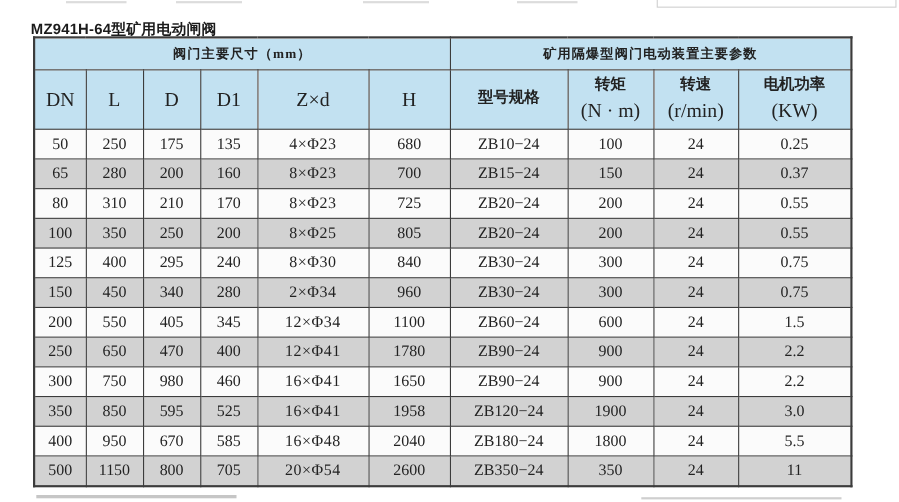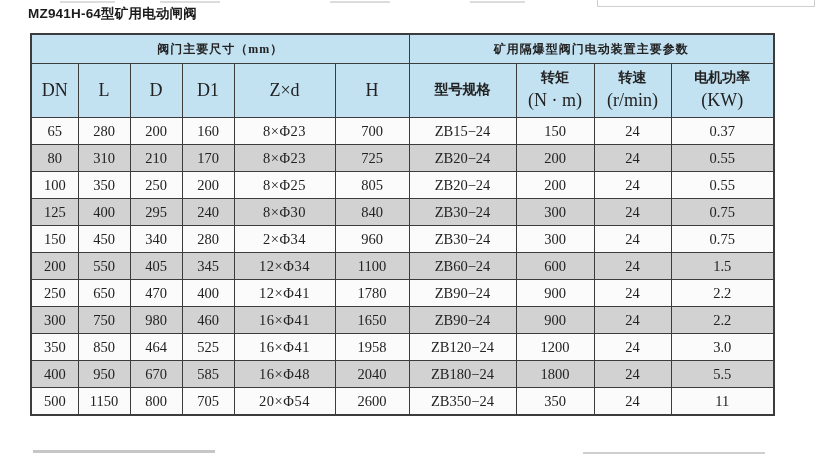--- a/index.html
+++ b/index.html
@@ -10,21 +10,21 @@
     --text:#222222;
   }
   html,body{margin:0;padding:0;}
   body{
     width:817px;height:456px;position:relative;overflow:hidden;
     background:#ffffff;
     font-family:"Liberation Serif","DejaVu Serif",serif;
     color:var(--text);
   }
   .page-title{
-    position:absolute;left:28px;top:5px;
+    position:absolute;left:28px;top:18px;
     font-family:"Liberation Sans","DejaVu Sans",sans-serif;
     font-size:13.5px;font-weight:700;color:#1b1b1b;letter-spacing:0.2px;
   }
   table.spec{
     position:absolute;left:30px;top:33px;width:743px;
     border-collapse:collapse;table-layout:fixed;
     border:2px solid var(--border);
   }
   .spec th,.spec td{
     border:1px solid var(--border);
@@ -118,20 +118,32 @@
           <div class="sub">(r/min)</div>
         </th>
         <th class="col-head cjk">
           <div>电机功率</div>
           <div class="sub">(KW)</div>
         </th>
       </tr>
   </thead>
   <tbody id="table-body">
       <tr>
+        <td>50</td>
+        <td>250</td>
+        <td>175</td>
+        <td>135</td>
+        <td class="zxd">4×Φ23</td>
+        <td>680</td>
+        <td>ZB10−24</td>
+        <td>100</td>
+        <td>24</td>
+        <td>0.25</td>
+      </tr>
+      <tr>
         <td>65</td>
         <td>280</td>
         <td>200</td>
         <td>160</td>
         <td class="zxd">8×Φ23</td>
         <td>700</td>
         <td>ZB15−24</td>
         <td>150</td>
         <td>24</td>
         <td>0.37</td>
@@ -216,26 +228,26 @@
         <td class="zxd">16×Φ41</td>
         <td>1650</td>
         <td>ZB90−24</td>
         <td>900</td>
         <td>24</td>
         <td>2.2</td>
       </tr>
       <tr>
         <td>350</td>
         <td>850</td>
-        <td>464</td>
+        <td>595</td>
         <td>525</td>
         <td class="zxd">16×Φ41</td>
         <td>1958</td>
         <td>ZB120−24</td>
-        <td>1200</td>
+        <td>1900</td>
         <td>24</td>
         <td>3.0</td>
       </tr>
       <tr>
         <td>400</td>
         <td>950</td>
         <td>670</td>
         <td>585</td>
         <td class="zxd">16×Φ48</td>
         <td>2040</td>

